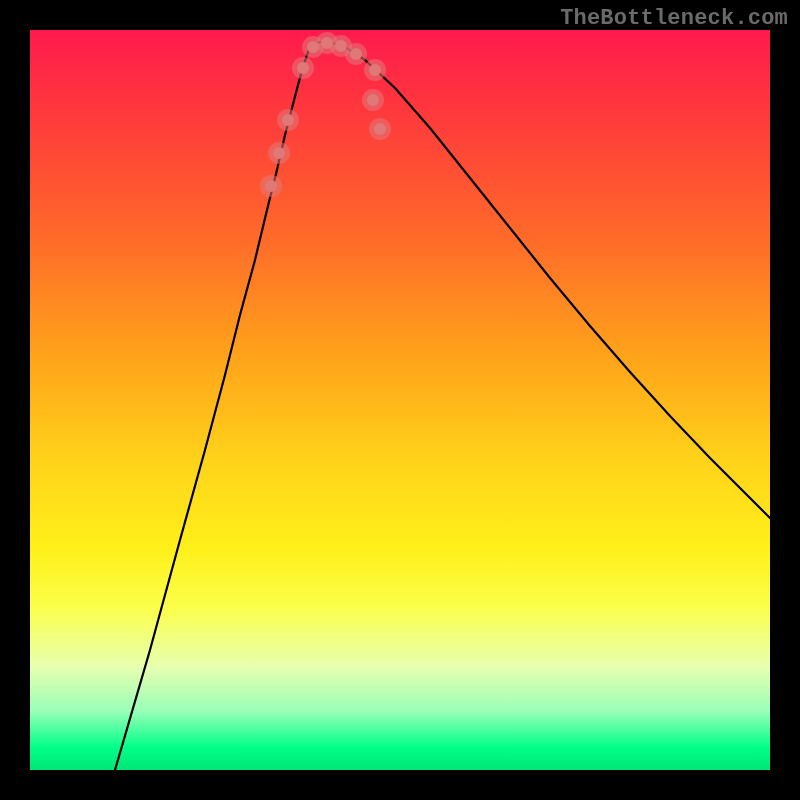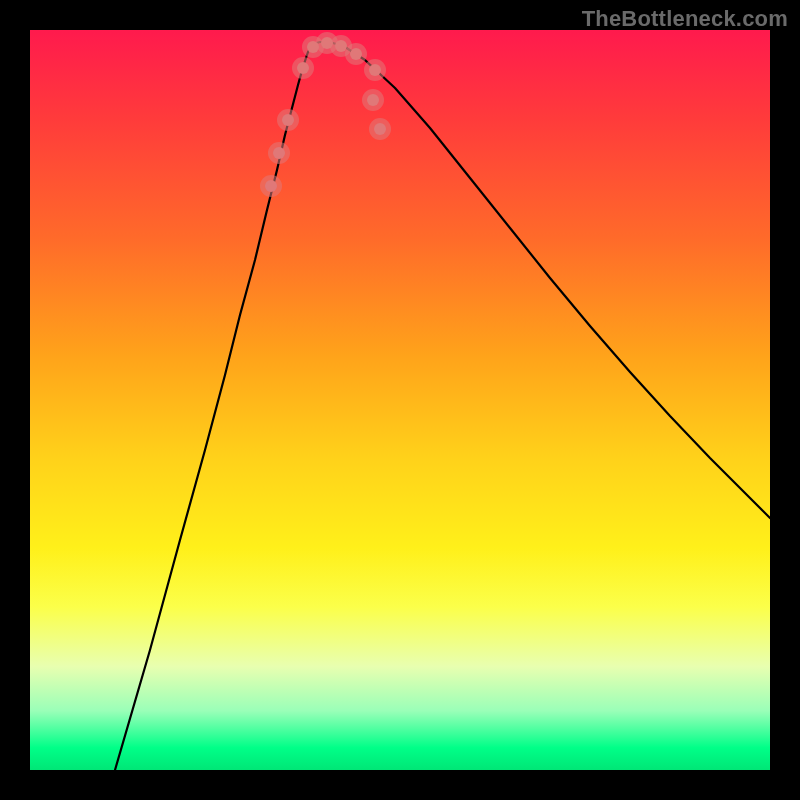--- a/index.html
+++ b/index.html
@@ -35,21 +35,21 @@
       #e8ffb0 86%,
       #9affb8 92%,
       #00ff88 97%,
       #00e676 100%
     );
   }
   .watermark {
     position: absolute;
     top: 6px;
     right: 12px;
-    font-family: Liberation Sans, sans-serif;
+    font-family: Liberation Mono, monospace;
     font-size: 22px;
     font-weight: 600;
     color: #6a6a6a;
     letter-spacing: 0.2px;
   }
   svg.curves {
     position: absolute;
     left: 0;
     top: 0;
     width: 740px;

